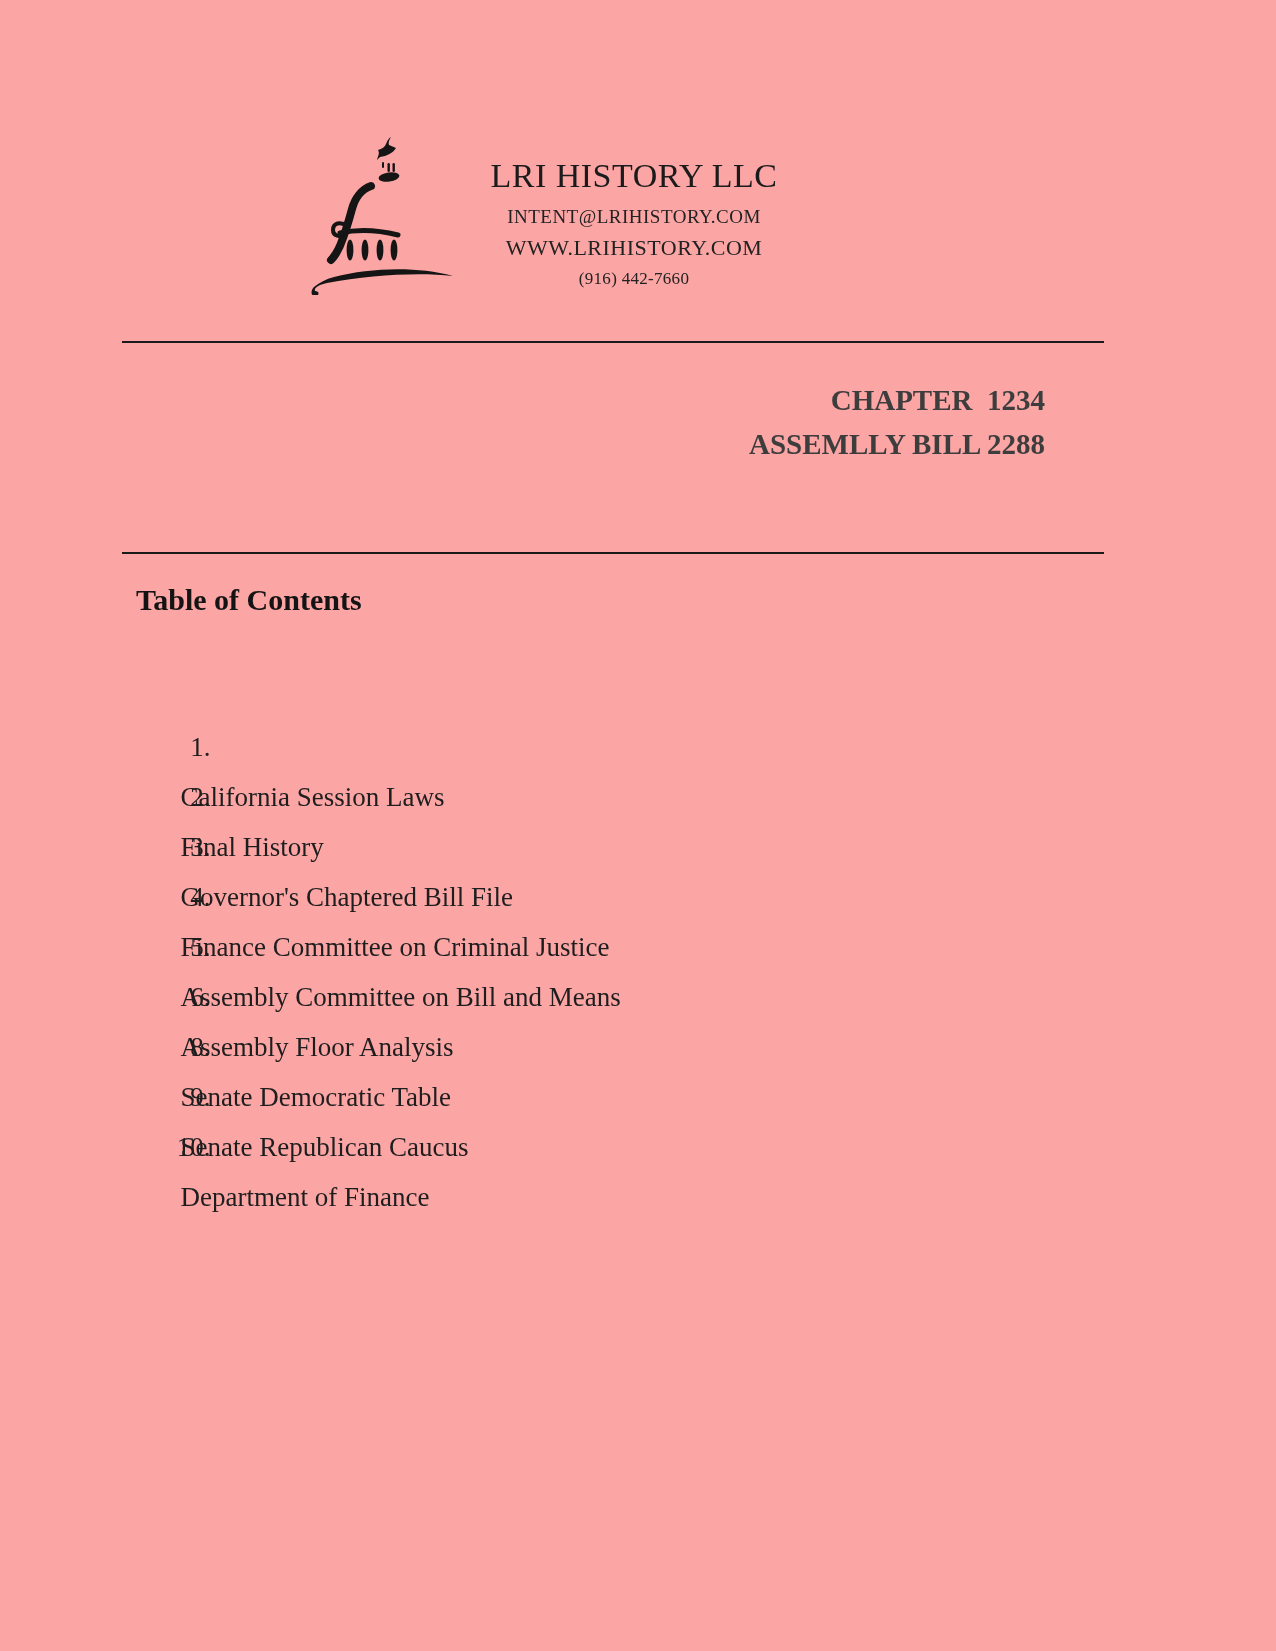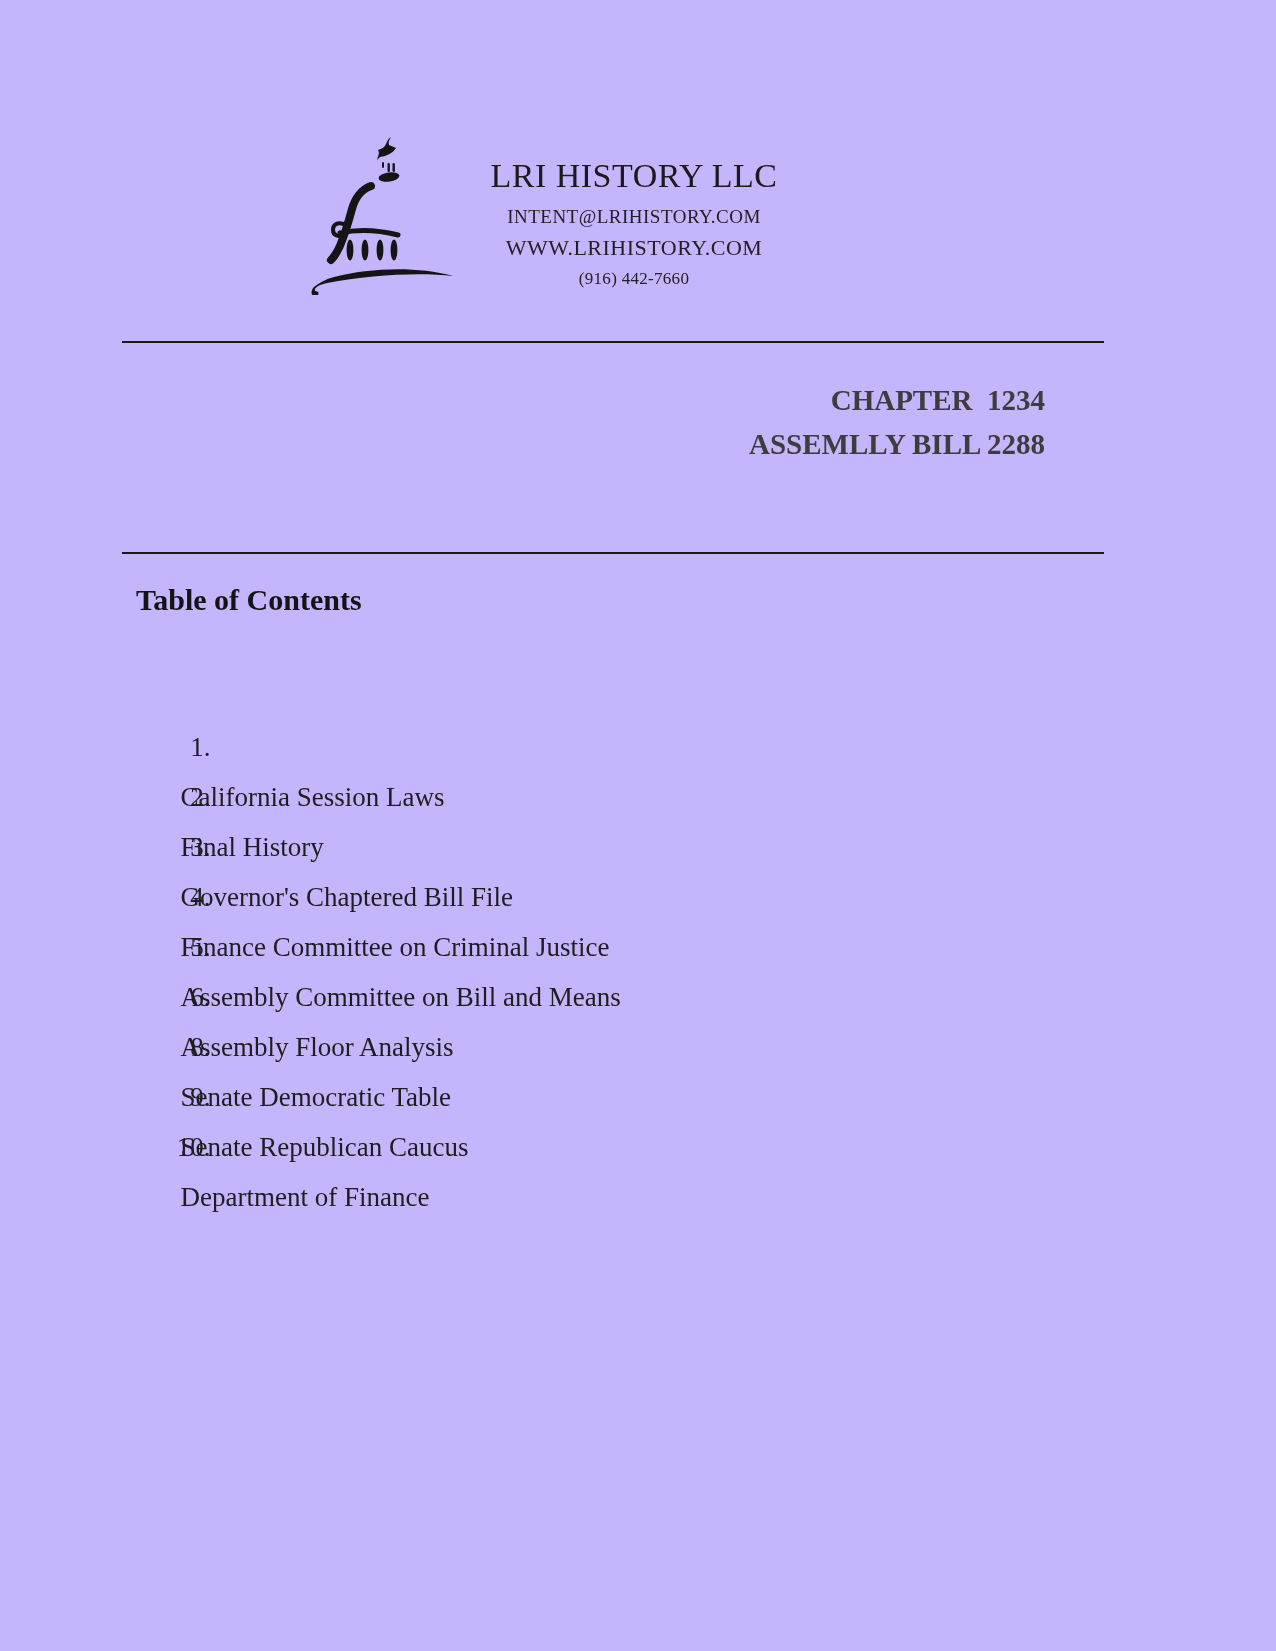--- a/index.html
+++ b/index.html
@@ -1,19 +1,19 @@
 <!DOCTYPE html>
 <html><head>
 <meta charset="utf-8">
 <style>
   html,body{margin:0;padding:0;background:#ffffff;}
   #page{
     position:relative;
     width:1276px;height:1651px;
-    background:#c4b5fd;
+    background:#fca5a5;
     font-family:"Liberation Serif","DejaVu Serif",serif;
     color:#1c1c1c;
     overflow:hidden;
   }
   
   #logo{position:absolute;left:290px;top:115px;width:185px;height:180px;}
   #header-text{
     position:absolute;left:453px;top:156px;width:362px;
     text-align:center;
   }

